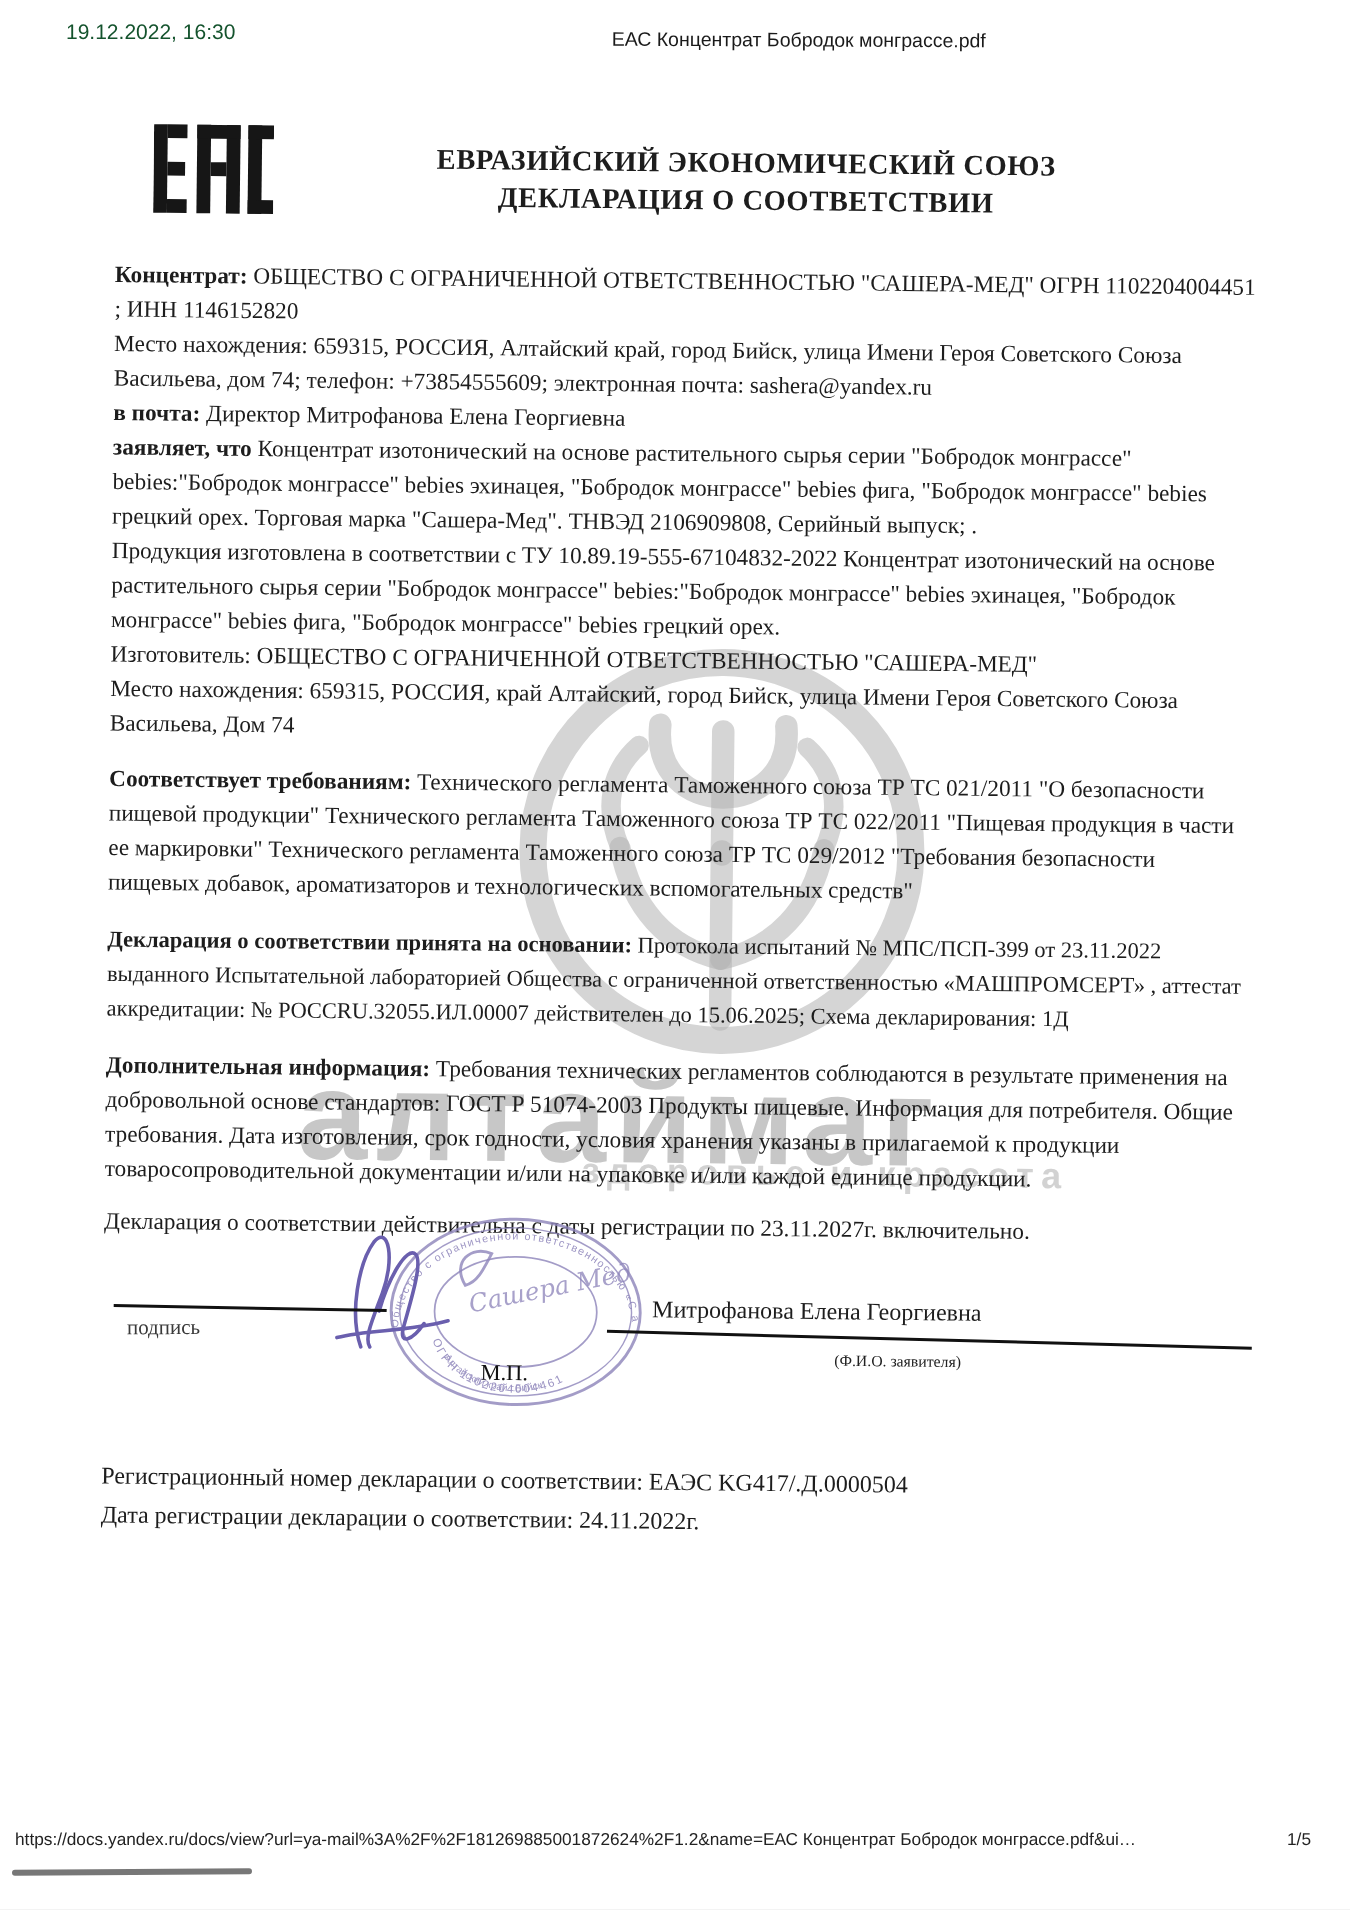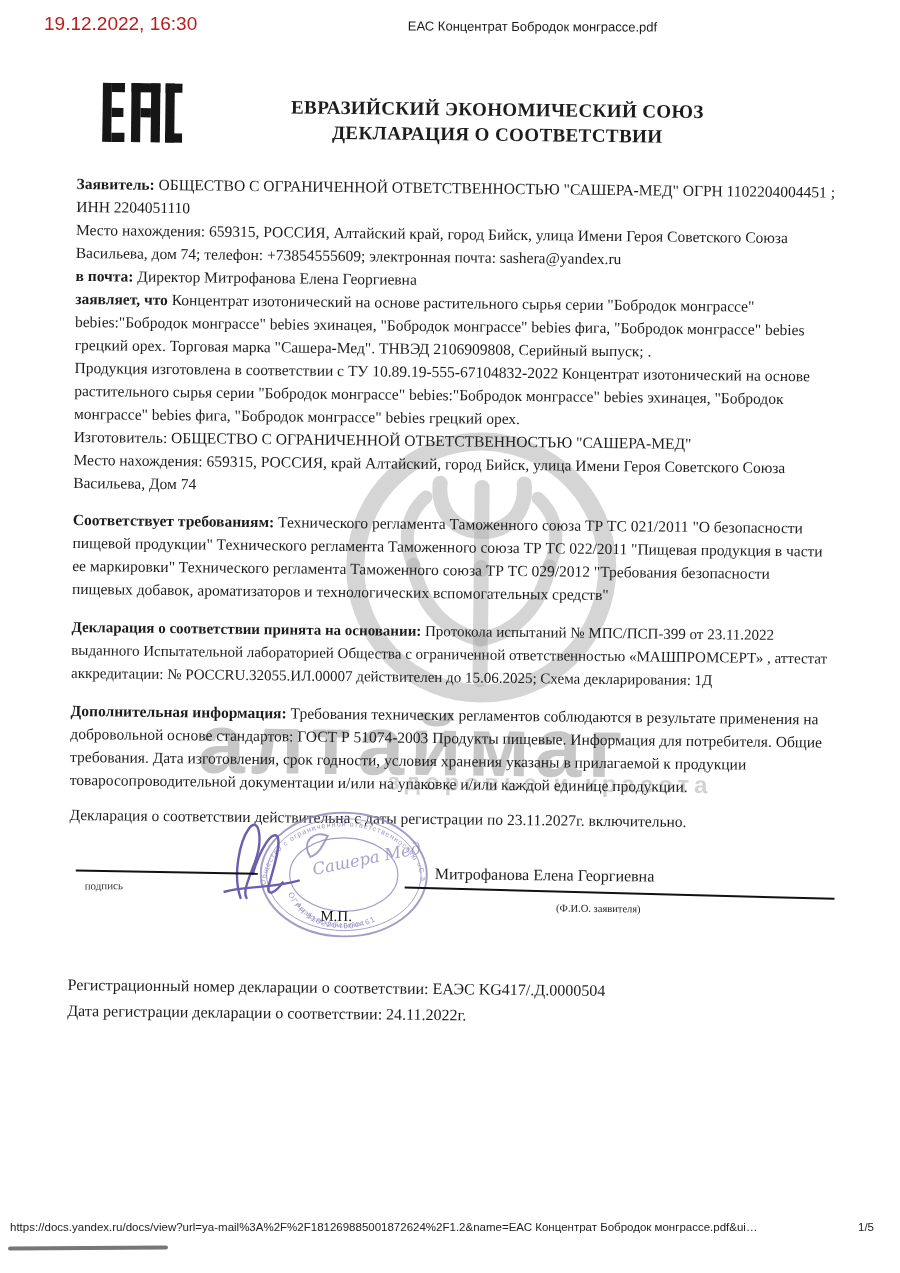--- a/index.html
+++ b/index.html
@@ -1,20 +1,20 @@
 <!DOCTYPE html>
 <html><head>
 <meta charset="utf-8">
 <style>
   html,body{margin:0;padding:0;background:#e9e9e9;}
   .page{position:relative;width:900px;height:1273px;background:#ffffff;overflow:hidden;
         font-family:"Liberation Serif", serif;color:#1d1d1d;}
   
   .vh-date{position:absolute;left:44px;top:13px;font-family:"Liberation Sans",sans-serif;
-           font-size:19px;color:#b91c1c;}
+           font-size:14px;color:#14532d;}
   .vh-file{position:absolute;left:165px;top:19px;width:735px;text-align:center;
            font-family:"Liberation Sans",sans-serif;font-size:13px;color:#1a1a1a;transform:rotate(0.25deg);}
   .vf{position:absolute;left:10px;right:26px;top:1221px;display:flex;justify-content:space-between;
       align-items:baseline;font-family:"Liberation Sans",sans-serif;font-size:11.5px;color:#222;}
   .vf .url{max-width:830px;white-space:nowrap;overflow:hidden;}
   .artifact-line{position:absolute;left:8px;top:1246px;width:160px;height:4px;background:#4a4a4a;
                  border-radius:2px;opacity:.75;transform:rotate(-0.4deg);}
   
   .scan{position:absolute;left:78px;top:60px;width:762px;height:1150px;
         transform:rotate(0.65deg);transform-origin:0 0;}
@@ -29,21 +29,21 @@
          font-size:19px;line-height:25px;letter-spacing:.4px;}
   .col{position:absolute;left:0;top:112px;width:762px;font-size:15.5px;line-height:23px;}
   .col b{font-weight:bold;}
   .gap14{margin-top:14px;} .gap16{margin-top:16px;} .gap12{margin-top:12px;}
   .tight{font-size:15px;}
   .sig-block{position:relative;height:128px;margin-top:6px;}
   .stamp{position:absolute;left:182px;top:-30px;width:186px;height:140px;}
   .sign-ink{position:absolute;left:150px;top:-22px;width:85px;height:92px;}
   .mp{position:absolute;left:252px;top:22px;font-size:15px;color:#111;margin-top:48px;}
   .line-sign{position:absolute;left:7px;top:38px;width:182px;border-top:2px solid #111;transform:rotate(0.4deg);}
-  .cap-sign{position:absolute;left:16px;top:42px;font-size:11px;color:#3a3a3a;transform:rotate(-1deg);}
+  .cap-sign{position:absolute;left:16px;top:42px;font-size:14px;color:#3a3a3a;transform:rotate(-1deg);}
   .signer{position:absolute;left:366px;top:26px;font-size:16px;}
   .line-fio{position:absolute;left:336px;top:54px;width:430px;border-top:2px solid #111;transform:rotate(0.85deg);}
   .cap-fio{position:absolute;left:440px;top:59px;width:180px;text-align:center;font-size:10.5px;color:#222;}
   .reg{margin-top:12px;font-size:16px;line-height:26px;}
 </style>
 </head>
 <body>
 
 <div class="page">
 
@@ -84,21 +84,21 @@
           <rect x="96" y="76" width="26" height="14"></rect>
         </g>
       </svg>
 
       <div class="title">
         <div>ЕВРАЗИЙСКИЙ ЭКОНОМИЧЕСКИЙ СОЮЗ</div>
         <div>ДЕКЛАРАЦИЯ О СООТВЕТСТВИИ</div>
       </div>
 
       <div class="col">
-        <div><b>Заявитель:</b><span> ОБЩЕСТВО С ОГРАНИЧЕННОЙ ОТВЕТСТВЕННОСТЬЮ "САШЕРА-МЕД" ОГРН 1102204004451 ; ИНН 2204051110</span></div>
+        <div><b>Концентрат:</b><span> ОБЩЕСТВО С ОГРАНИЧЕННОЙ ОТВЕТСТВЕННОСТЬЮ "САШЕРА-МЕД" ОГРН 1102204004451 ; ИНН 1146152820</span></div>
         <div>Место нахождения: 659315, РОССИЯ, Алтайский край, город Бийск, улица Имени Героя Советского Союза Васильева, дом 74; телефон: +73854555609; электронная почта: sashera@yandex.ru</div>
         <div><b>в почта:</b><span> Директор Митрофанова Елена Георгиевна</span></div>
         <div><b>заявляет, что</b><span> Концентрат изотонический на основе растительного сырья серии "Бобродок монграссе" bebies:"Бобродок монграссе" bebies эхинацея, "Бобродок монграссе" bebies фига, "Бобродок монграссе" bebies грецкий орех. Торговая марка "Сашера-Мед". ТНВЭД 2106909808, Серийный выпуск; .</span></div>
         <div>Продукция изготовлена в соответствии с ТУ 10.89.19-555-67104832-2022 Концентрат изотонический на основе растительного сырья серии "Бобродок монграссе" bebies:"Бобродок монграссе" bebies эхинацея, "Бобродок монграссе" bebies фига, "Бобродок монграссе" bebies грецкий орех.</div>
         <div>Изготовитель: ОБЩЕСТВО С ОГРАНИЧЕННОЙ ОТВЕТСТВЕННОСТЬЮ "САШЕРА-МЕД"</div>
         <div>Место нахождения: 659315,  РОССИЯ, край Алтайский, город Бийск, улица Имени Героя Советского Союза Васильева, Дом 74</div>
 
         <div class="gap14"><b>Соответствует требованиям:</b><span> Технического регламента Таможенного союза ТР ТС 021/2011 "О безопасности пищевой продукции" Технического регламента Таможенного союза ТР ТС 022/2011 "Пищевая продукция в части ее маркировки" Технического регламента Таможенного союза ТР ТС 029/2012 "Требования безопасности пищевых добавок, ароматизаторов и технологических вспомогательных средств"</span></div>
 
         <div class="gap16 tight"><b>Декларация о соответствии принята на основании:</b><span> Протокола испытаний № МПС/ПСП-399 от 23.11.2022 выданного Испытательной лабораторией Общества с ограниченной ответственностью «МАШПРОМСЕРТ» , аттестат аккредитации: № POCCRU.32055.ИЛ.00007 действителен до 15.06.2025; Схема декларирования: 1Д</span></div>

